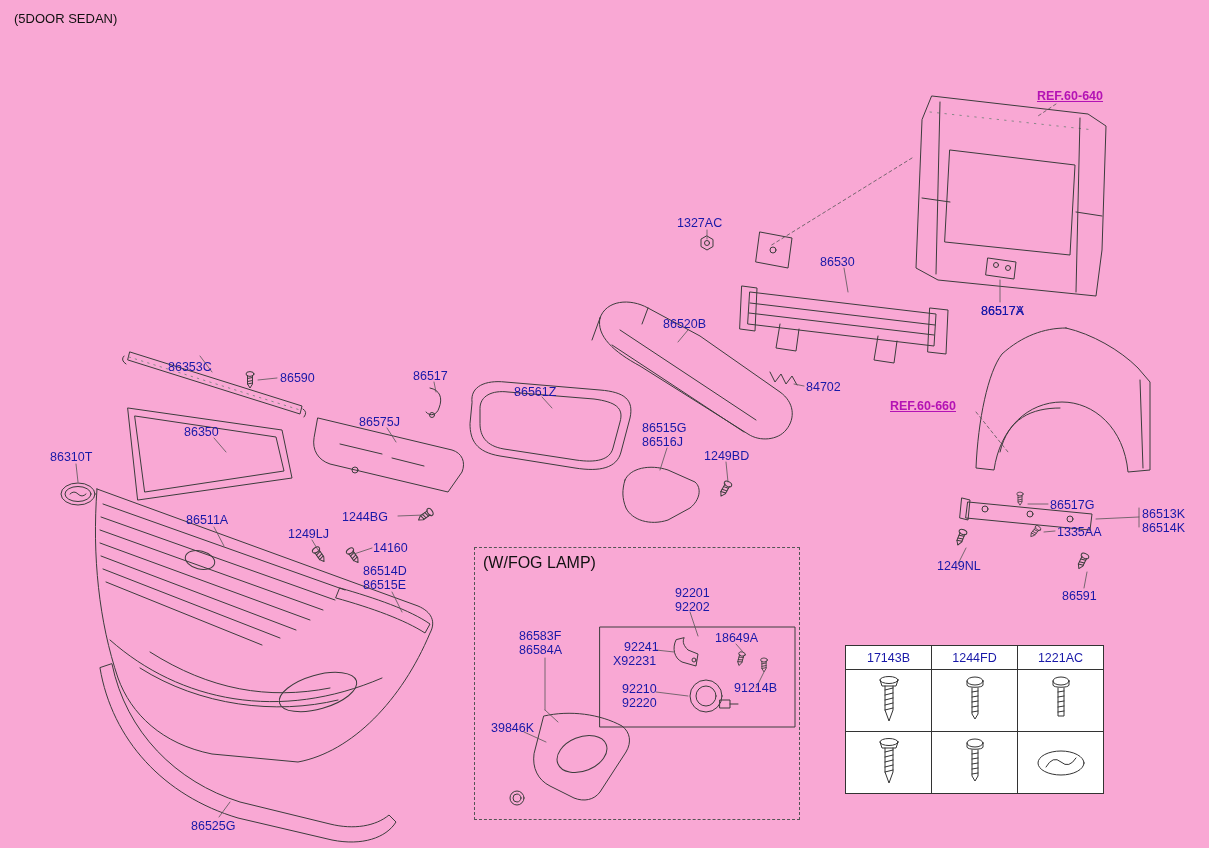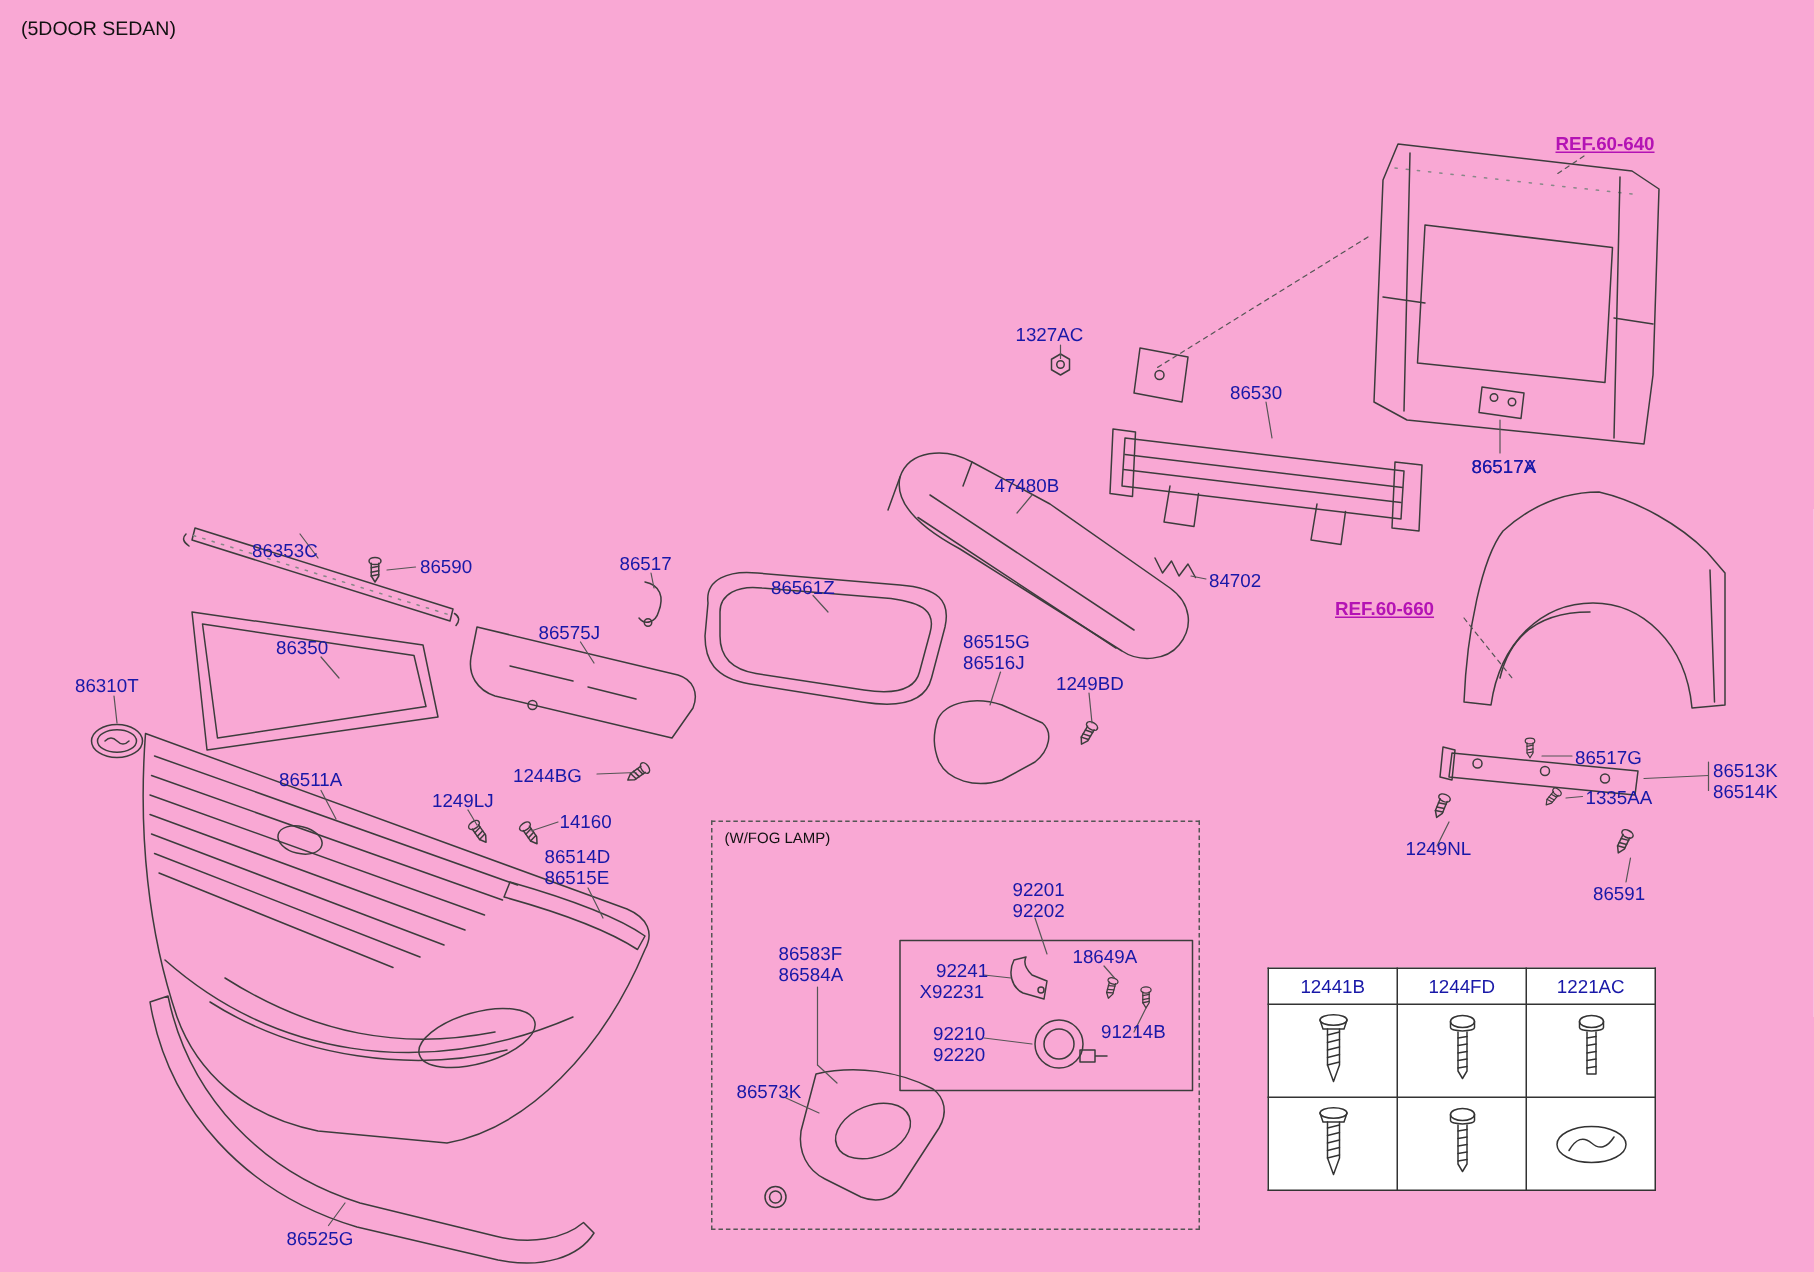--- a/index.html
+++ b/index.html
@@ -224,21 +224,21 @@
   <div class="lbl" style="left:186px; top:513px">86511A</div>
   <div class="lbl" style="left:288px; top:527px">1249LJ</div>
   <div class="lbl" style="left:373px; top:541px">14160</div>
   <div class="lbl" style="left:363px; top:564px">86514D</div>
   <div class="lbl" style="left:363px; top:578px">86515E</div>
   <div class="lbl" style="left:191px; top:819px">86525G</div>
   <div class="lbl" style="left:342px; top:510px">1244BG</div>
   <div class="lbl" style="left:359px; top:415px">86575J</div>
   <div class="lbl" style="left:413px; top:369px">86517</div>
   <div class="lbl" style="left:514px; top:385px">86561Z</div>
-  <div class="lbl" style="left:663px; top:317px">47480B</div>
+  <div class="lbl" style="left:663px; top:317px">86520B</div>
   <div class="lbl" style="left:642px; top:421px">86515G</div>
   <div class="lbl" style="left:642px; top:435px">86516J</div>
   <div class="lbl" style="left:704px; top:449px">1249BD</div>
   <div class="lbl" style="left:677px; top:216px">1327AC</div>
   <div class="lbl" style="left:820px; top:255px">86530</div>
   <div class="lbl" style="left:806px; top:380px">84702</div>
   <div class="lbl" style="left:981px; top:304px">86517A</div>
   <div class="lbl" style="left:981px; top:304px">86517X</div>
   <div class="ref" style="left:1037px; top:89px">REF.60-640</div>
   <div class="ref" style="left:890px; top:399px">REF.60-660</div>
@@ -251,29 +251,29 @@
   <div class="lbl" style="left:519px; top:629px">86583F</div>
   <div class="lbl" style="left:519px; top:643px">86584A</div>
   <div class="lbl" style="left:675px; top:586px">92201</div>
   <div class="lbl" style="left:675px; top:600px">92202</div>
   <div class="lbl" style="left:624px; top:640px">92241</div>
   <div class="lbl" style="left:613px; top:654px">X92231</div>
   <div class="lbl" style="left:715px; top:631px">18649A</div>
   <div class="lbl" style="left:622px; top:682px">92210</div>
   <div class="lbl" style="left:622px; top:696px">92220</div>
   <div class="lbl" style="left:734px; top:681px">91214B</div>
-  <div class="lbl" style="left:491px; top:721px">86573K</div>
+  <div class="lbl" style="left:491px; top:721px">39846K</div>
 
   <div class="fogbox"></div>
-  <div class="lbl black" style="left:483px; top:554px; font-size:10px">(W/FOG LAMP)</div>
+  <div class="lbl black" style="left:483px; top:554px; font-size:16px">(W/FOG LAMP)</div>
 
   <table class="ftable">
     <tbody>
         <tr>
-      <td class="hd">12441B</td>
+      <td class="hd">17143B</td>
       <td class="hd">1244FD</td>
       <td class="hd">1221AC</td>
     </tr>
     <tr>
       <td class="ic">
         <svg width="28" height="54" viewBox="0 0 28 54">
           <g class="icon-stroke">
             <ellipse cx="14" cy="6" rx="9" ry="3.5"></ellipse>
             <path d="M5,6 L7,12 L21,12 L23,6"></path>
             <path d="M10,12 L10,36 L14,47 L18,36 L18,12"></path>

